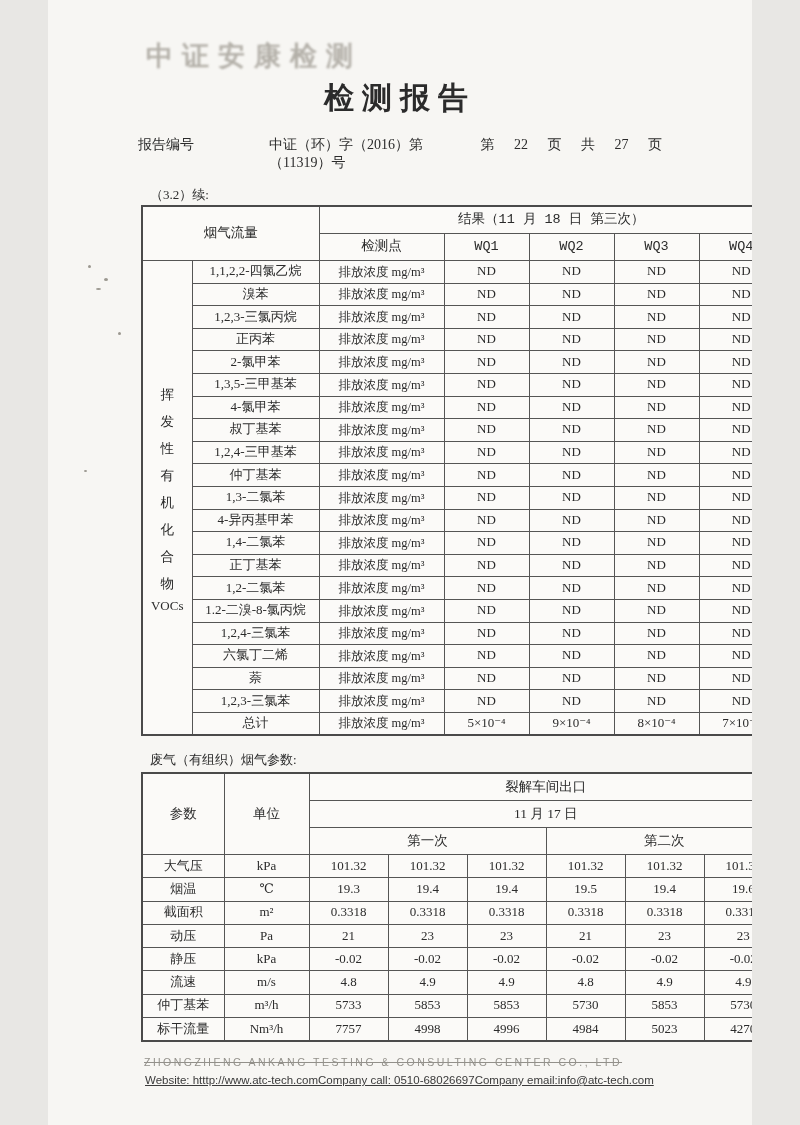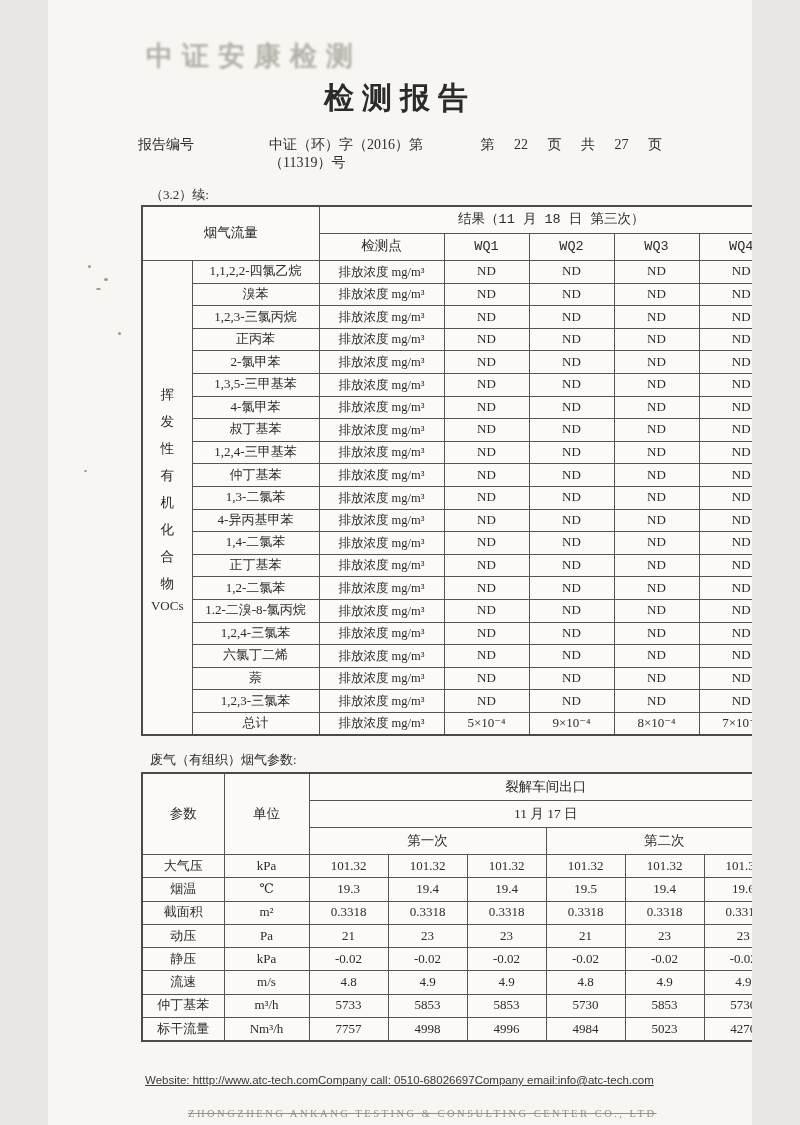--- a/index.html
+++ b/index.html
@@ -42,26 +42,25 @@
   .t2 thead th{height:26px;font-size:13.5px;}
   .t2 tbody td{height:22.3px;}
   .vgroup{vertical-align:middle;white-space:normal;}
   .vtext{
     width:15px;margin:0 auto;word-break:break-all;
     line-height:27px;font-size:13.5px;letter-spacing:0;
   }
   .vlatin{font-size:13px;margin-top:2px;}
   .measure-cell{font-size:12.5px;}
   .footer-faded{
-    position:absolute;left:96px;top:1108px;width:556px;
-    font-family:Liberation Serif, serif;
+    position:absolute;left:96px;top:1056px;width:556px;
+    font-family:Liberation Sans, sans-serif;
     font-size:10.5px;color:#92908a;letter-spacing:2.5px;
     filter:blur(.7px);white-space:nowrap;overflow:hidden;
     text-decoration:line-through;
-    margin-left:44px;
   }
   .footer-contact{
     position:absolute;left:97px;top:1074px;
     font-family:"Liberation Sans","DejaVu Sans",sans-serif;
     font-size:11.5px;color:#3a3a3a;white-space:nowrap;text-decoration:underline;
   }
   .speck{position:absolute;background:#9b9890;border-radius:50%;}
 </style>
 </head>
 <body>

